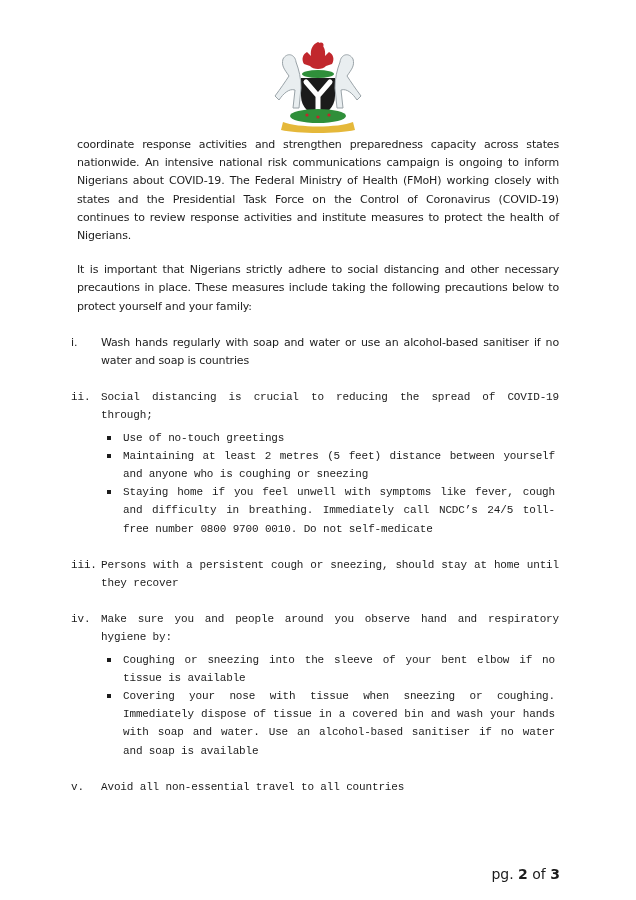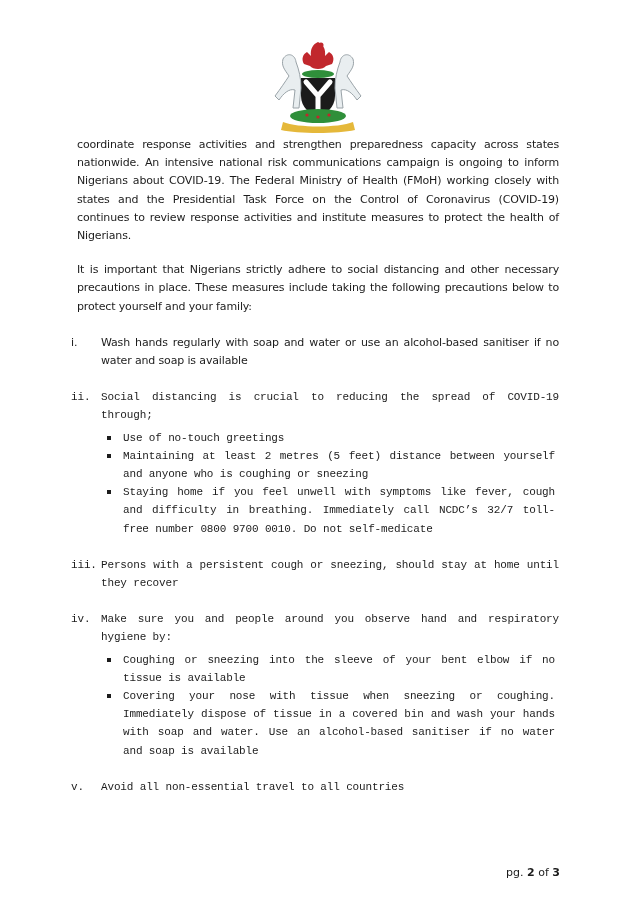--- a/index.html
+++ b/index.html
@@ -10,21 +10,21 @@
              font-size: 11px; line-height: 18.2px; letter-spacing: -0.15px; }
   .para { margin: 0; text-align: justify; }
   .para + .para { margin-top: 16px; }
   .list { margin: 18px 0 0 0; padding: 0; list-style: none; }
   .item { position: relative; padding-left: 24px; text-align: justify; }
   .item + .item { margin-top: 18px; font-family: Liberation Mono, monospace; }
   .num { position: absolute; left: -6px; top: 0; width: 26px; }
   .bul-list { list-style: none; margin: 4px; padding: 0; }
   .bul { position: relative; padding-left: 18px; text-align: justify; }
   .bul::before { content: ""; position: absolute; left: 2px; top: 7px; width: 4px; height: 4px; background: #1c1c1c; }
-  .footer { position: absolute; left: 480px; top: 866px; width: 80px; text-align: right; font-size: 11px; color: #1c1c1c; }
+  .footer { position: absolute; left: 480px; top: 866px; width: 80px; text-align: right; font-size: 14px; color: #1c1c1c; }
   .footer b { font-weight: bold; }
 </style>
 </head>
 <body>
 
 <div class="crest">
   <svg width="110" height="130" viewBox="0 0 110 130">
 
     <path d="M55 38 C50 40 47 45 48 52 L44 48 C40 50 38 55 41 60 L47 62 C50 66 60 66 63 62 L69 60 C72 55 70 50 66 48 L62 52 C63 45 60 40 55 38 Z" fill="#c1272d"></path>
     <circle cx="58" cy="41" r="2.5" fill="#c1272d"></circle>
@@ -46,29 +46,29 @@
   </svg>
 </div>
 
 <div class="content">
   <p class="para">coordinate response activities and strengthen preparedness capacity across states nationwide. An intensive national risk communications campaign is ongoing to inform Nigerians about COVID-19. The Federal Ministry of Health (FMoH) working closely with states and the Presidential Task Force on the Control of Coronavirus (COVID-19) continues to review response activities and institute measures to protect the health of Nigerians.</p>
   <p class="para">It is important that Nigerians strictly adhere to social distancing and other necessary precautions in place. These measures include taking the following precautions below to protect yourself and your family:</p>
 
   <ol class="list">
     <li class="item">
       <span class="num">i.</span>
-      <span>Wash hands regularly with soap and water or use an alcohol-based sanitiser if no water and soap is available</span>
+      <span>Wash hands regularly with soap and water or use an alcohol-based sanitiser if no water and soap is countries</span>
     </li>
     <li class="item">
       <span class="num">ii.</span>
       <span>Social distancing is crucial to reducing the spread of COVID-19 through;</span>
       <ul class="bul-list">
         <li class="bul">Use of no-touch greetings</li>
         <li class="bul">Maintaining at least 2 metres (5 feet) distance between yourself and anyone who is coughing or sneezing</li>
-        <li class="bul">Staying home if you feel unwell with symptoms like fever, cough and difficulty in breathing. Immediately call NCDC’s 32/7 toll-free number 0800 9700 0010. Do not self-medicate</li>
+        <li class="bul">Staying home if you feel unwell with symptoms like fever, cough and difficulty in breathing. Immediately call NCDC’s 24/5 toll-free number 0800 9700 0010. Do not self-medicate</li>
       </ul>
     </li>
     <li class="item">
       <span class="num">iii.</span>
       <span>Persons with a persistent cough or sneezing, should stay at home until they recover</span>
     </li>
     <li class="item">
       <span class="num">iv.</span>
       <span>Make sure you and people around you observe hand and respiratory hygiene by:</span>
       <ul class="bul-list">

